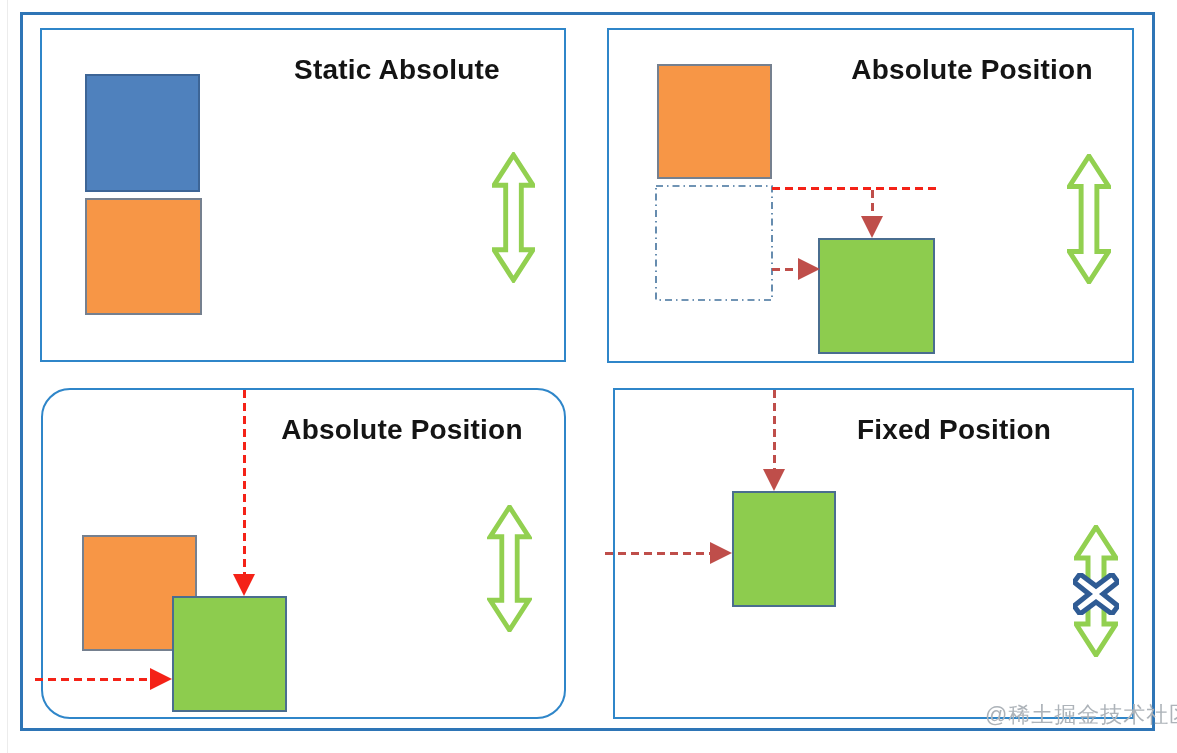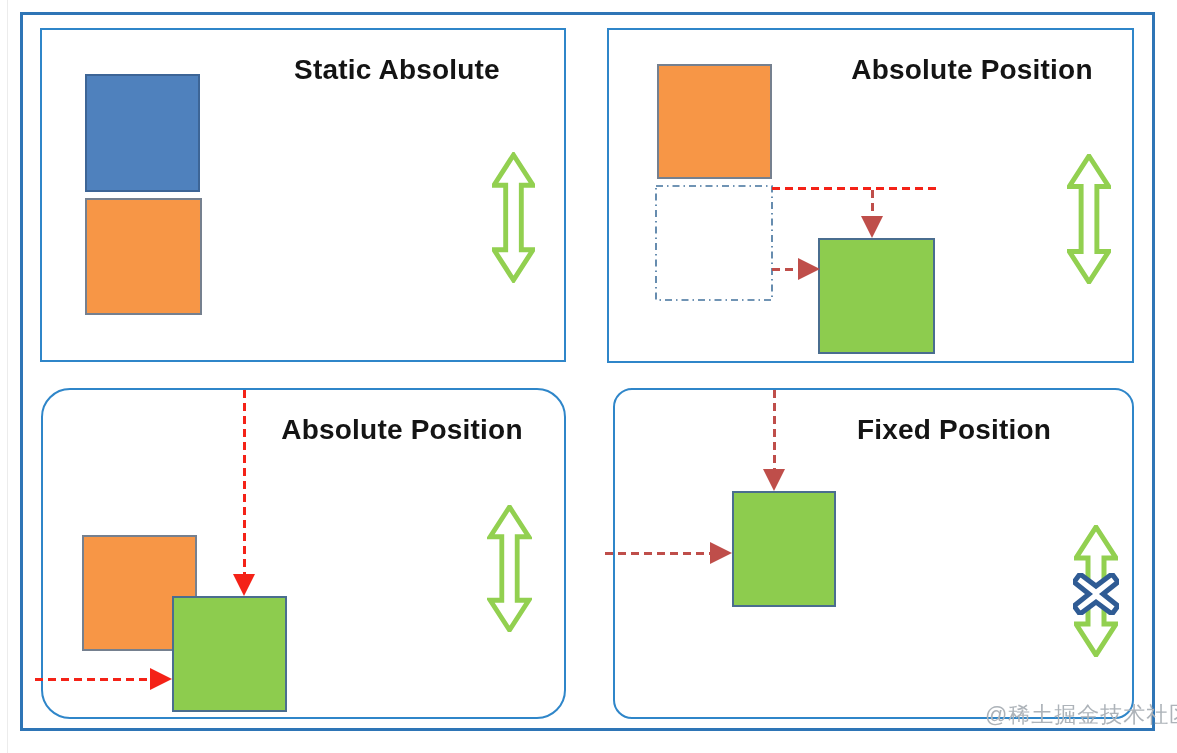--- a/index.html
+++ b/index.html
@@ -6,21 +6,21 @@
   body{font-family:"Liberation Sans", sans-serif;}
   #stage{position:relative;width:1177px;height:753px;background:#fff;overflow:hidden;}
   .edge-line{position:absolute;left:7px;top:0;width:1px;height:100%;background:#ececec;}
   .outer-frame{position:absolute;left:20px;top:12px;width:1135px;height:719px;
     border:3px solid var(--outer-border,#2e75b6);box-sizing:border-box;}
   .panel{position:absolute;background:#fff;border:2px solid var(--panel-border,#2f86c9);
     box-sizing:border-box;}
   .panel-static  {left:40px;  top:28px;  width:526px; height:334px;}
   .panel-relative{left:607px; top:28px;  width:527px; height:335px;}
   .panel-absolute{left:41px;  top:388px; width:525px; height:331px;border-radius:29px;}
-  .panel-fixed   {left:613px; top:388px; width:521px; height:331px;border-radius:19px;}
+  .panel-fixed   {left:613px; top:388px; width:521px; height:331px;}
   .panel-title{position:absolute;transform:translateX(-50%);white-space:nowrap;
     font-size:28px;font-weight:700;color:var(--title-color,#141414);letter-spacing:.2px;}
   .box{position:absolute;box-sizing:border-box;}
   .box-blue  {background:var(--box-blue,#4f81bd);  border:2px solid var(--box-blue-border,#3d6596);}
   .box-orange{background:var(--box-orange,#f79646);border:2px solid var(--box-orange-border,#75808f);}
   .box-green {background:var(--box-green,#8dcc4e); border:2px solid var(--box-green-border,#4a6d8f);}
   .ghost{position:absolute;}
   .ghost rect{fill:none;stroke:var(--ghost-border,#41719c);stroke-width:1.6;
     stroke-dasharray:7 4 1.5 4;}
   .hdash{position:absolute;height:3px;}

